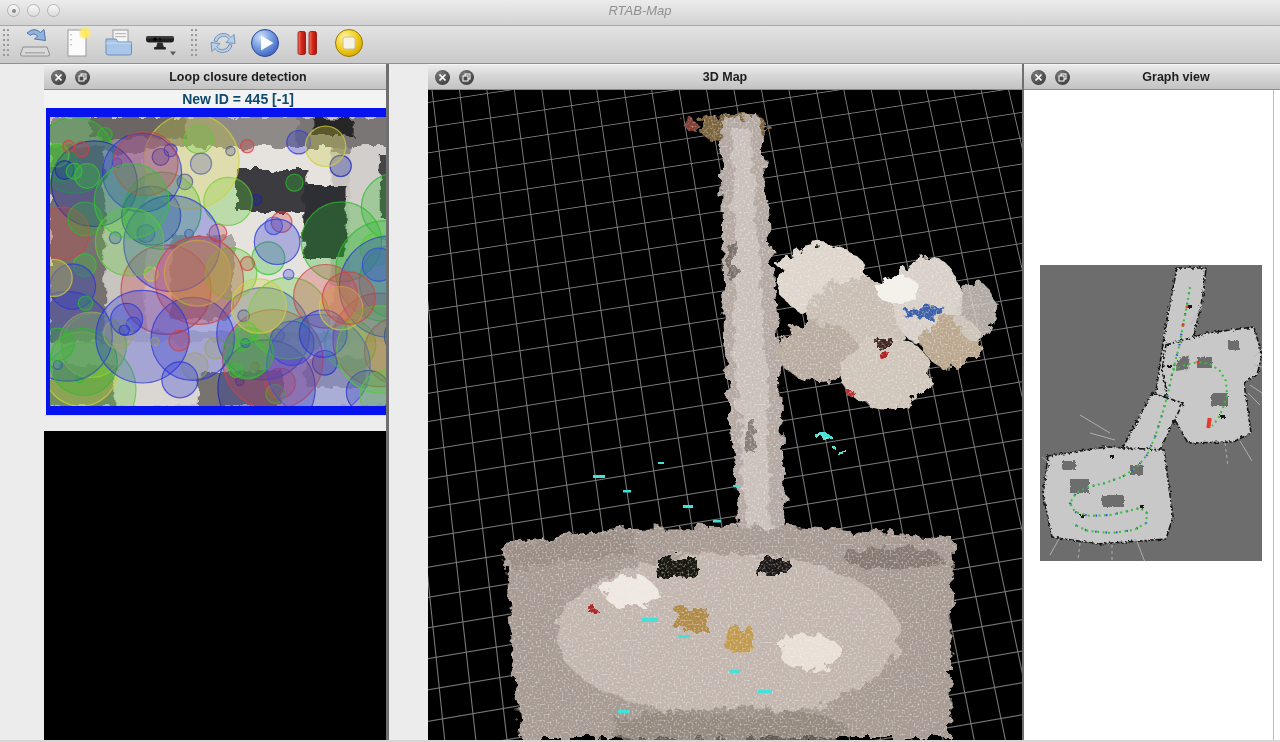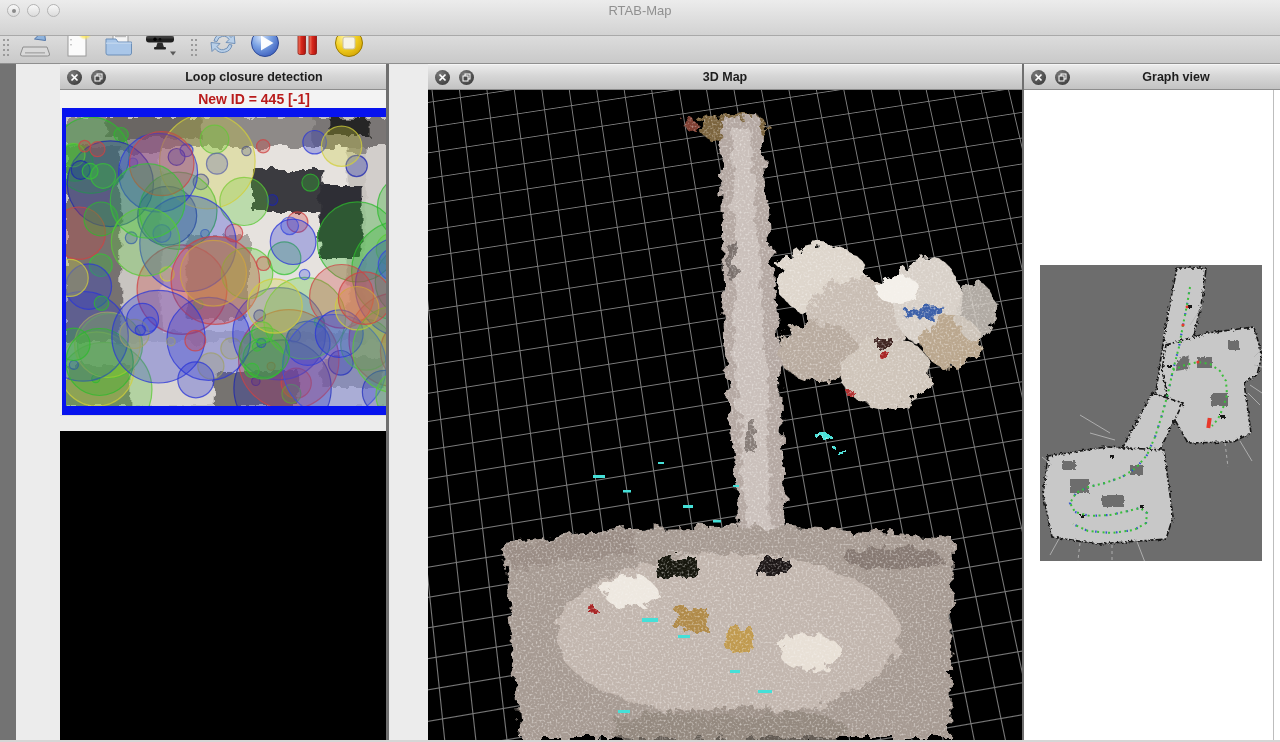--- a/index.html
+++ b/index.html
@@ -5,22 +5,22 @@
   :root{
     --gv-map-bg:#6d6d6d; --gv-free:#c8c8c8; --gv-obstacle:#141414;
     --gv-path:#3abf3a; --gv-link:#2b4fd0; --gv-pose:#e8382a;
     --m3-bg:#000; --m3-grid:#a0a0a0; --lc-border:#0713ee;
   }
   *{box-sizing:border-box; margin:0; padding:0;}
   html,body{width:1280px; height:742px; overflow:hidden;}
   body{font-family:"Liberation Sans","DejaVu Sans",sans-serif; background:#7a7a7a; position:relative;}
 
   
-  .titlebar{position:absolute; left:0; top:0; width:1280px; height:36px;
-    background:linear-gradient(#ececec,#d2d2d2); border-bottom:1px solid #a9a9a9; z-index:30;}
+  .titlebar{position:absolute; left:0; top:0; width:1280px; height:26px;
+    background:linear-gradient(#ececec,#d2d2d2); border-bottom:1px solid #a9a9a9; z-index:30;font-style:italic;}
   .traffic{position:absolute; left:7px; top:4px; display:flex; gap:7px;}
   .tl-btn{width:13px; height:13px; border-radius:50%; border:1px solid #b4b4b4;
     background:linear-gradient(#f8f8f8,#dcdcdc); position:relative; cursor:default;}
   .tl-btn .dot{position:absolute; left:4px; top:4px; width:4px; height:4px; border-radius:50%; background:#8a8a8a;}
   .win-title{position:absolute; left:0; right:0; top:0; height:22px; line-height:21px;
     text-align:center; font-size:13px; color:#909090;}
 
   
   .toolbar{position:absolute; left:0; top:22px; width:1280px; height:42px;
     background:linear-gradient(#e6e6e6,#c9c9c9); border-bottom:1px solid #8f8f8f;
@@ -29,38 +29,38 @@
     background-image:radial-gradient(circle at 2px 2px,#9a9a9a 1px,rgba(0,0,0,0) 1.4px),
                      radial-gradient(circle at 2px 2px,#f2f2f2 .8px,rgba(0,0,0,0) 1.1px);
     background-size:4px 5px;}
   .tb-btn{width:42px; height:40px; display:flex; align-items:center; justify-content:center;
     background:none; border:none; cursor:pointer; position:relative;}
   .tb-btn svg{display:block;}
 
   
   .dock{position:absolute; left:0; top:64px; width:1280px; height:678px; background:#737373;}
   .panel{position:absolute; top:0; height:678px; background:#ececec; overflow:hidden;}
-  .panel-loop{left:16px; width:432px;padding-left:44px;}
+  .panel-loop{left:0; width:432px;padding-left:44px;}
   .panel-3d{left:389px; width:633px;padding-left:39px;}
   .panel-graph{left:1024px; width:304px; background:#ffffff;}
   .divider{position:absolute; top:0; height:678px; background:#6f6f6f;}
   .div-1{left:386px; width:3px;}
   .div-2{left:1022px; width:2px;}
 
   .panel-header{height:26px; background:linear-gradient(#ebebeb 0%,#d6d6d6 45%,#c3c3c3 100%);
     border-top:1px solid #f5f5f5; border-bottom:1px solid #8d8d8d; position:relative; cursor:default;}
   .panel-title{text-align:center; line-height:24px; font-size:12.5px; color:#1d1d1d; font-weight:600;}
   .hdr-btns{position:absolute; left:7px; top:5px; display:flex; gap:9px;}
   .hdr-btn{width:15px; height:15px; border-radius:50%;
     background:radial-gradient(circle at 35% 30%,#7c7c7c,#454545 70%);
     border:none; padding:0; display:flex; align-items:center; justify-content:center; cursor:pointer;}
 
   
   .lc-status{height:18px; background:#f3f3f3; text-align:center; font-size:14px; font-weight:600;
-    color:#b91c1c; line-height:18px;}
+    color:#0c4a6e; line-height:18px;}
   .lc-frame{margin:0 2px; height:307px; background:var(--lc-border); padding:9px 4px; }
   .lc-img{width:100%; height:100%; display:block; background:#c8c4c0;}
   .lc-splitter{height:16px; background:#ececec; border-top:1px solid #dcdcdc;}
   .lc-black{height:311px; background:#000;}
 
   
   .map3d{position:relative; width:633px; height:652px; background:var(--m3-bg); overflow:hidden; cursor:crosshair;}
   .grid3d{position:absolute; left:-20%; top:-20%; width:145%; height:145%;
     background-image:
       repeating-linear-gradient(to bottom, var(--m3-grid) 0 1px, transparent 1px 29px),

